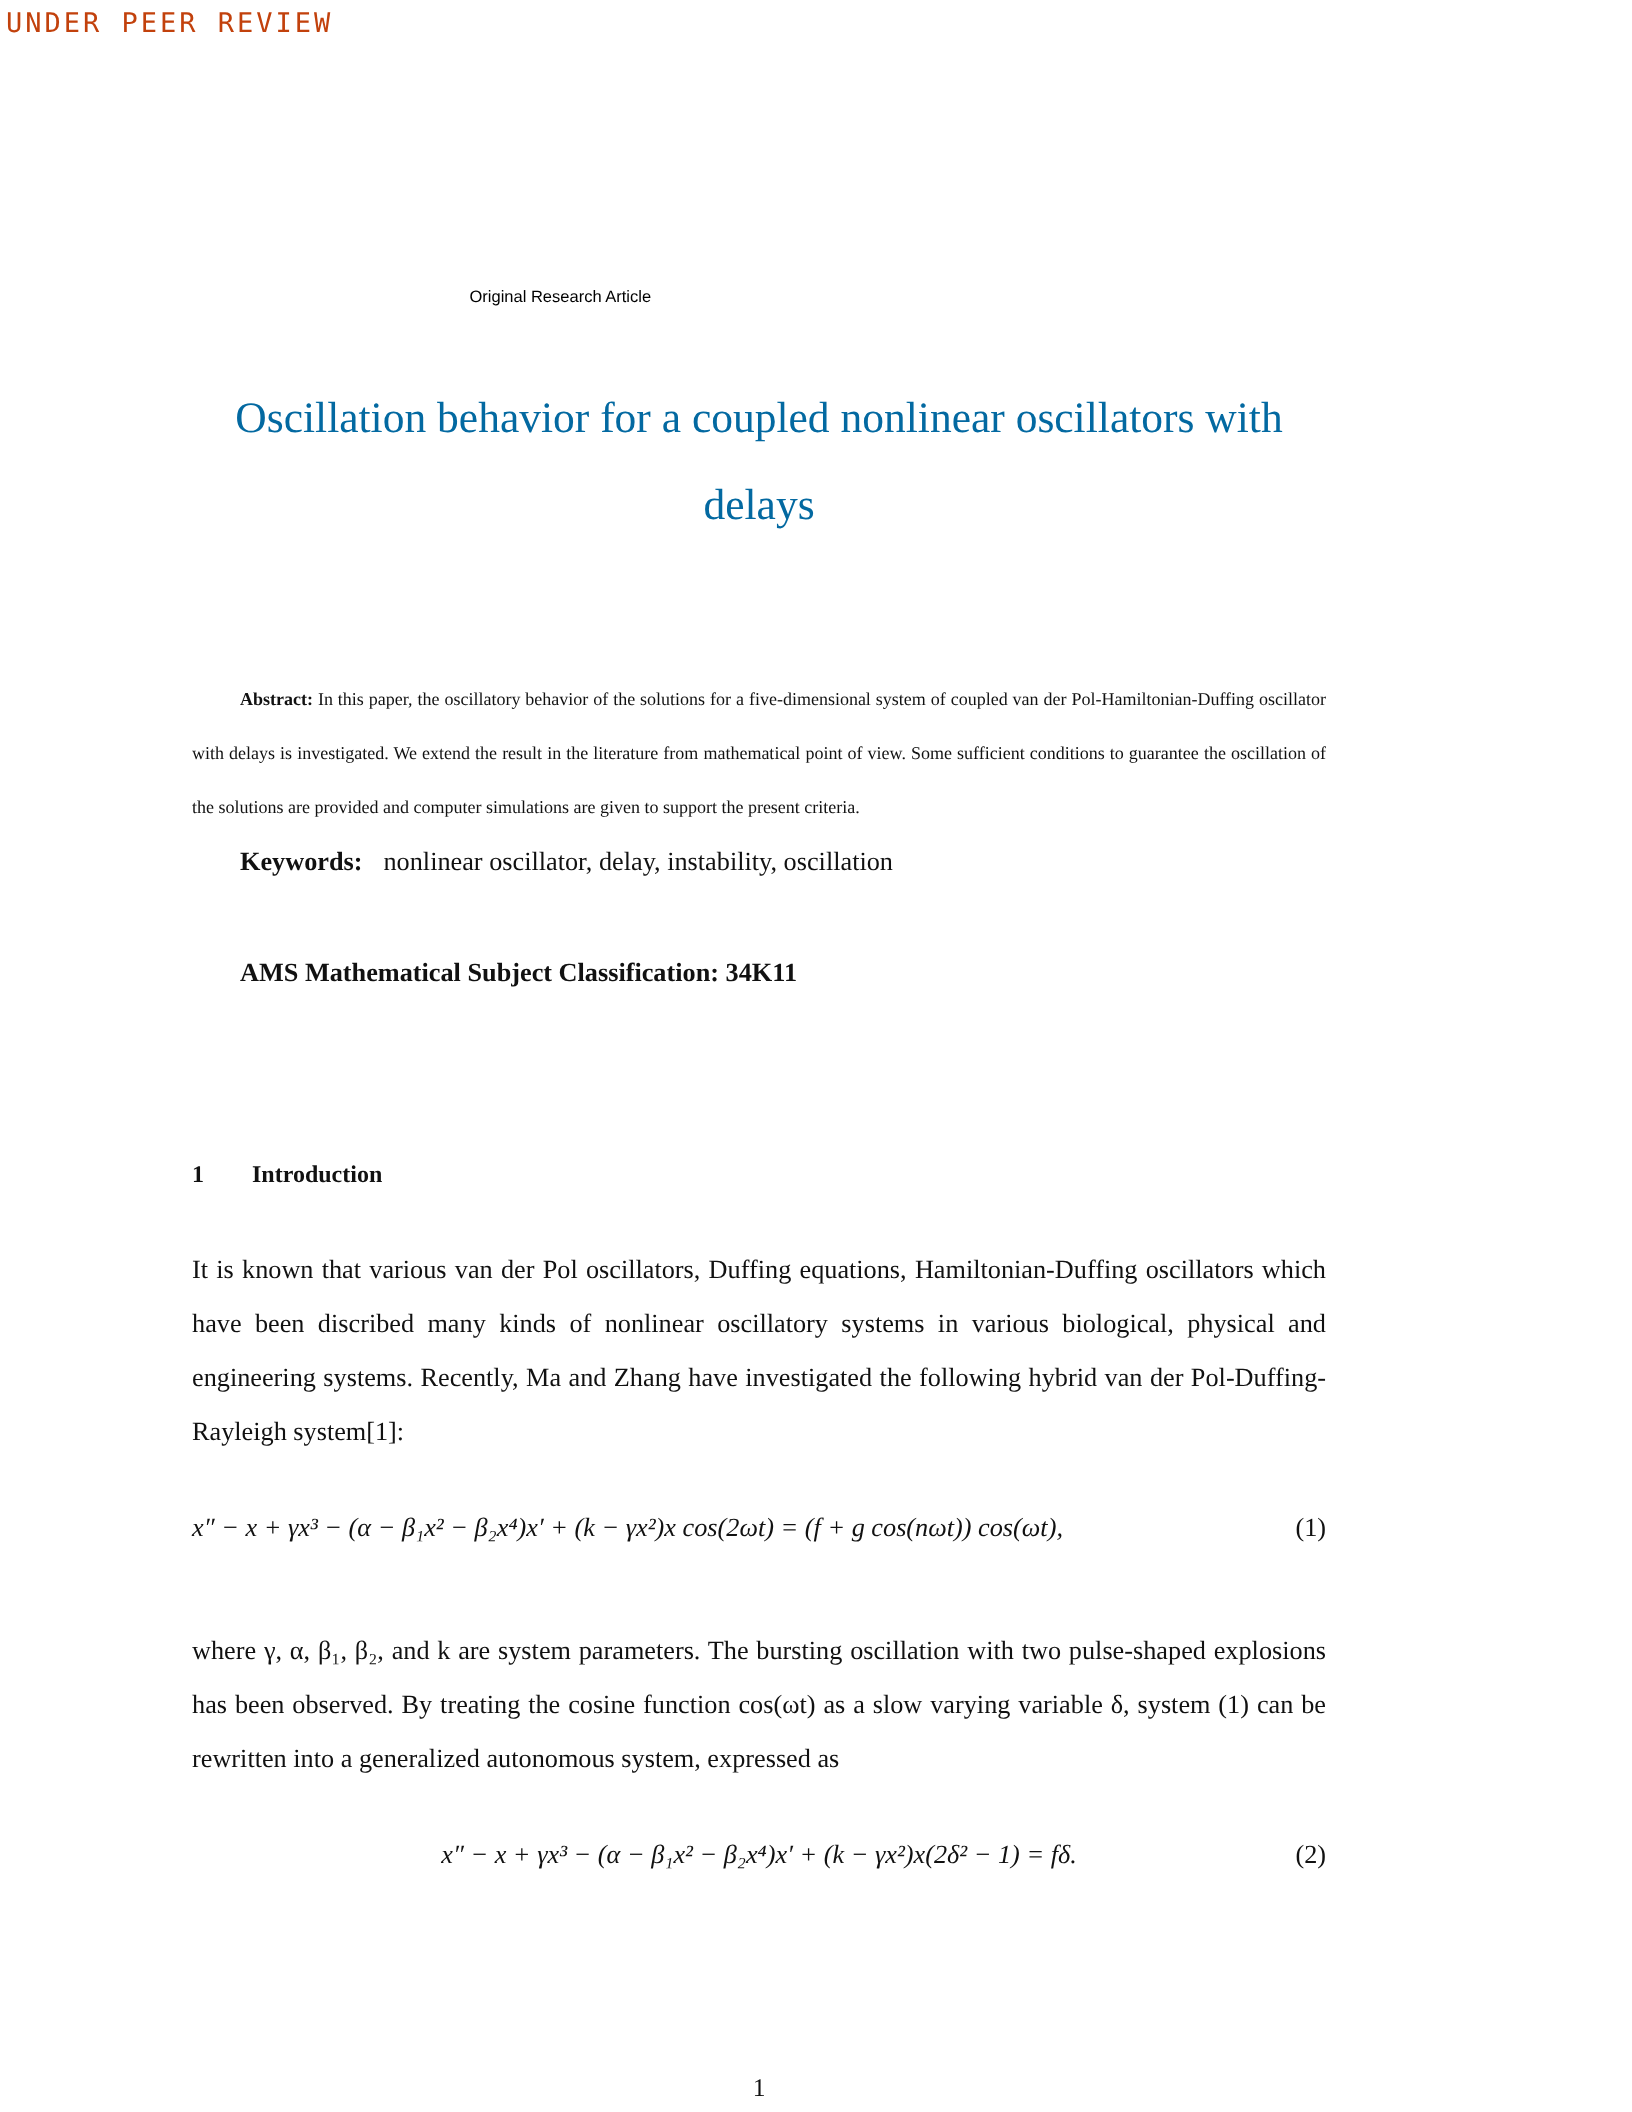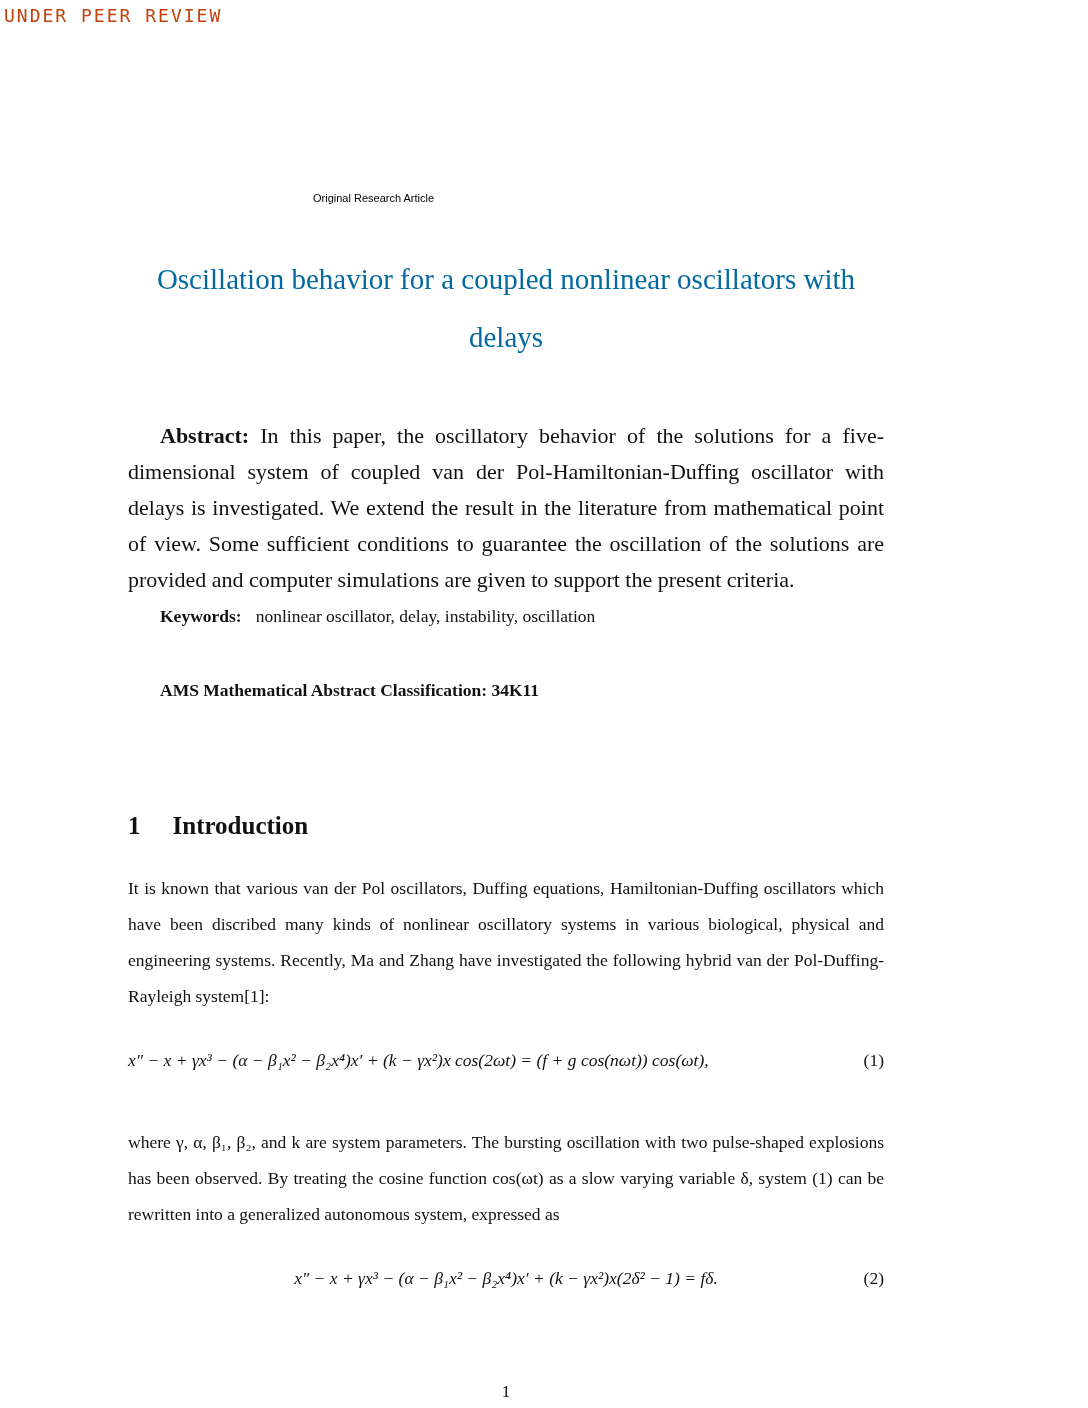--- a/index.html
+++ b/index.html
@@ -36,43 +36,43 @@
   }
   .title {
     margin-top: 46px;
     text-align: center;
     font-weight: 400;
     font-size: 29px;
     line-height: 58px;
     color: #0369a1;
   }
   .abstract {
-    margin-top: 52px;
-    font-size: 22px;
+    margin-top: 82px;
+    font-size: 12px;
     line-height: 36px;
     text-align: justify;
     text-indent: 32px;
   }
   .keywords {
     font-size: 17.5px;
     line-height: 36px;
     text-indent: 32px;
   }
   .keywords .label { margin-right: 14px; }
   .bold { font-weight: 700; }
   .ams {
     margin-top: 38px;
     font-size: 17.5px;
     line-height: 36px;
     text-indent: 32px;
     font-weight: 700;
   }
   .section-heading {
     margin-top: 104px;
-    font-size: 25px;
+    font-size: 16px;
     font-weight: 700;
     line-height: 28px;
   }
   .section-heading .sec-num { margin-right: 32px; }
   .body-par {
     margin-top: 30px;
     font-size: 17.5px;
     line-height: 36px;
     text-align: justify;
   }
@@ -115,21 +115,21 @@
 <div class="content">
 
   <div class="article-type">Original Research Article</div>
 
   <h1 class="title">Oscillation behavior for a coupled nonlinear oscillators with delays</h1>
 
   <p class="abstract"><span class="bold">Abstract:</span> <span>In this paper, the oscillatory behavior of the solutions for a five-dimensional system of coupled van der Pol-Hamiltonian-Duffing oscillator with delays is investigated. We extend the result in the literature from mathematical point of view. Some sufficient conditions to guarantee the oscillation of the solutions are provided and computer simulations are given to support the present criteria.</span></p>
 
   <p class="keywords"><span class="bold label">Keywords:</span><span>nonlinear oscillator, delay, instability, oscillation</span></p>
 
-  <p class="ams">AMS Mathematical Abstract Classification: 34K11</p>
+  <p class="ams">AMS Mathematical Subject Classification: 34K11</p>
 
   <h2 class="section-heading"><span class="sec-num">1</span><span>Introduction</span></h2>
 
   <p class="body-par">It is known that various van der Pol oscillators, Duffing equations, Hamiltonian-Duffing oscillators which have been discribed many kinds of nonlinear oscillatory systems in various biological, physical and engineering systems. Recently, Ma and Zhang have investigated the following hybrid van der Pol-Duffing-Rayleigh system[1]:</p>
 
   <div class="equation eq-left">
     <span class="eq-body">x″ − x + γx³ − (α − β₁x² − β₂x⁴)x′ + (k − γx²)x cos(2ωt) = (f + g cos(nωt)) cos(ωt),</span>
     <span class="eq-number">(1)</span>
   </div>
 

